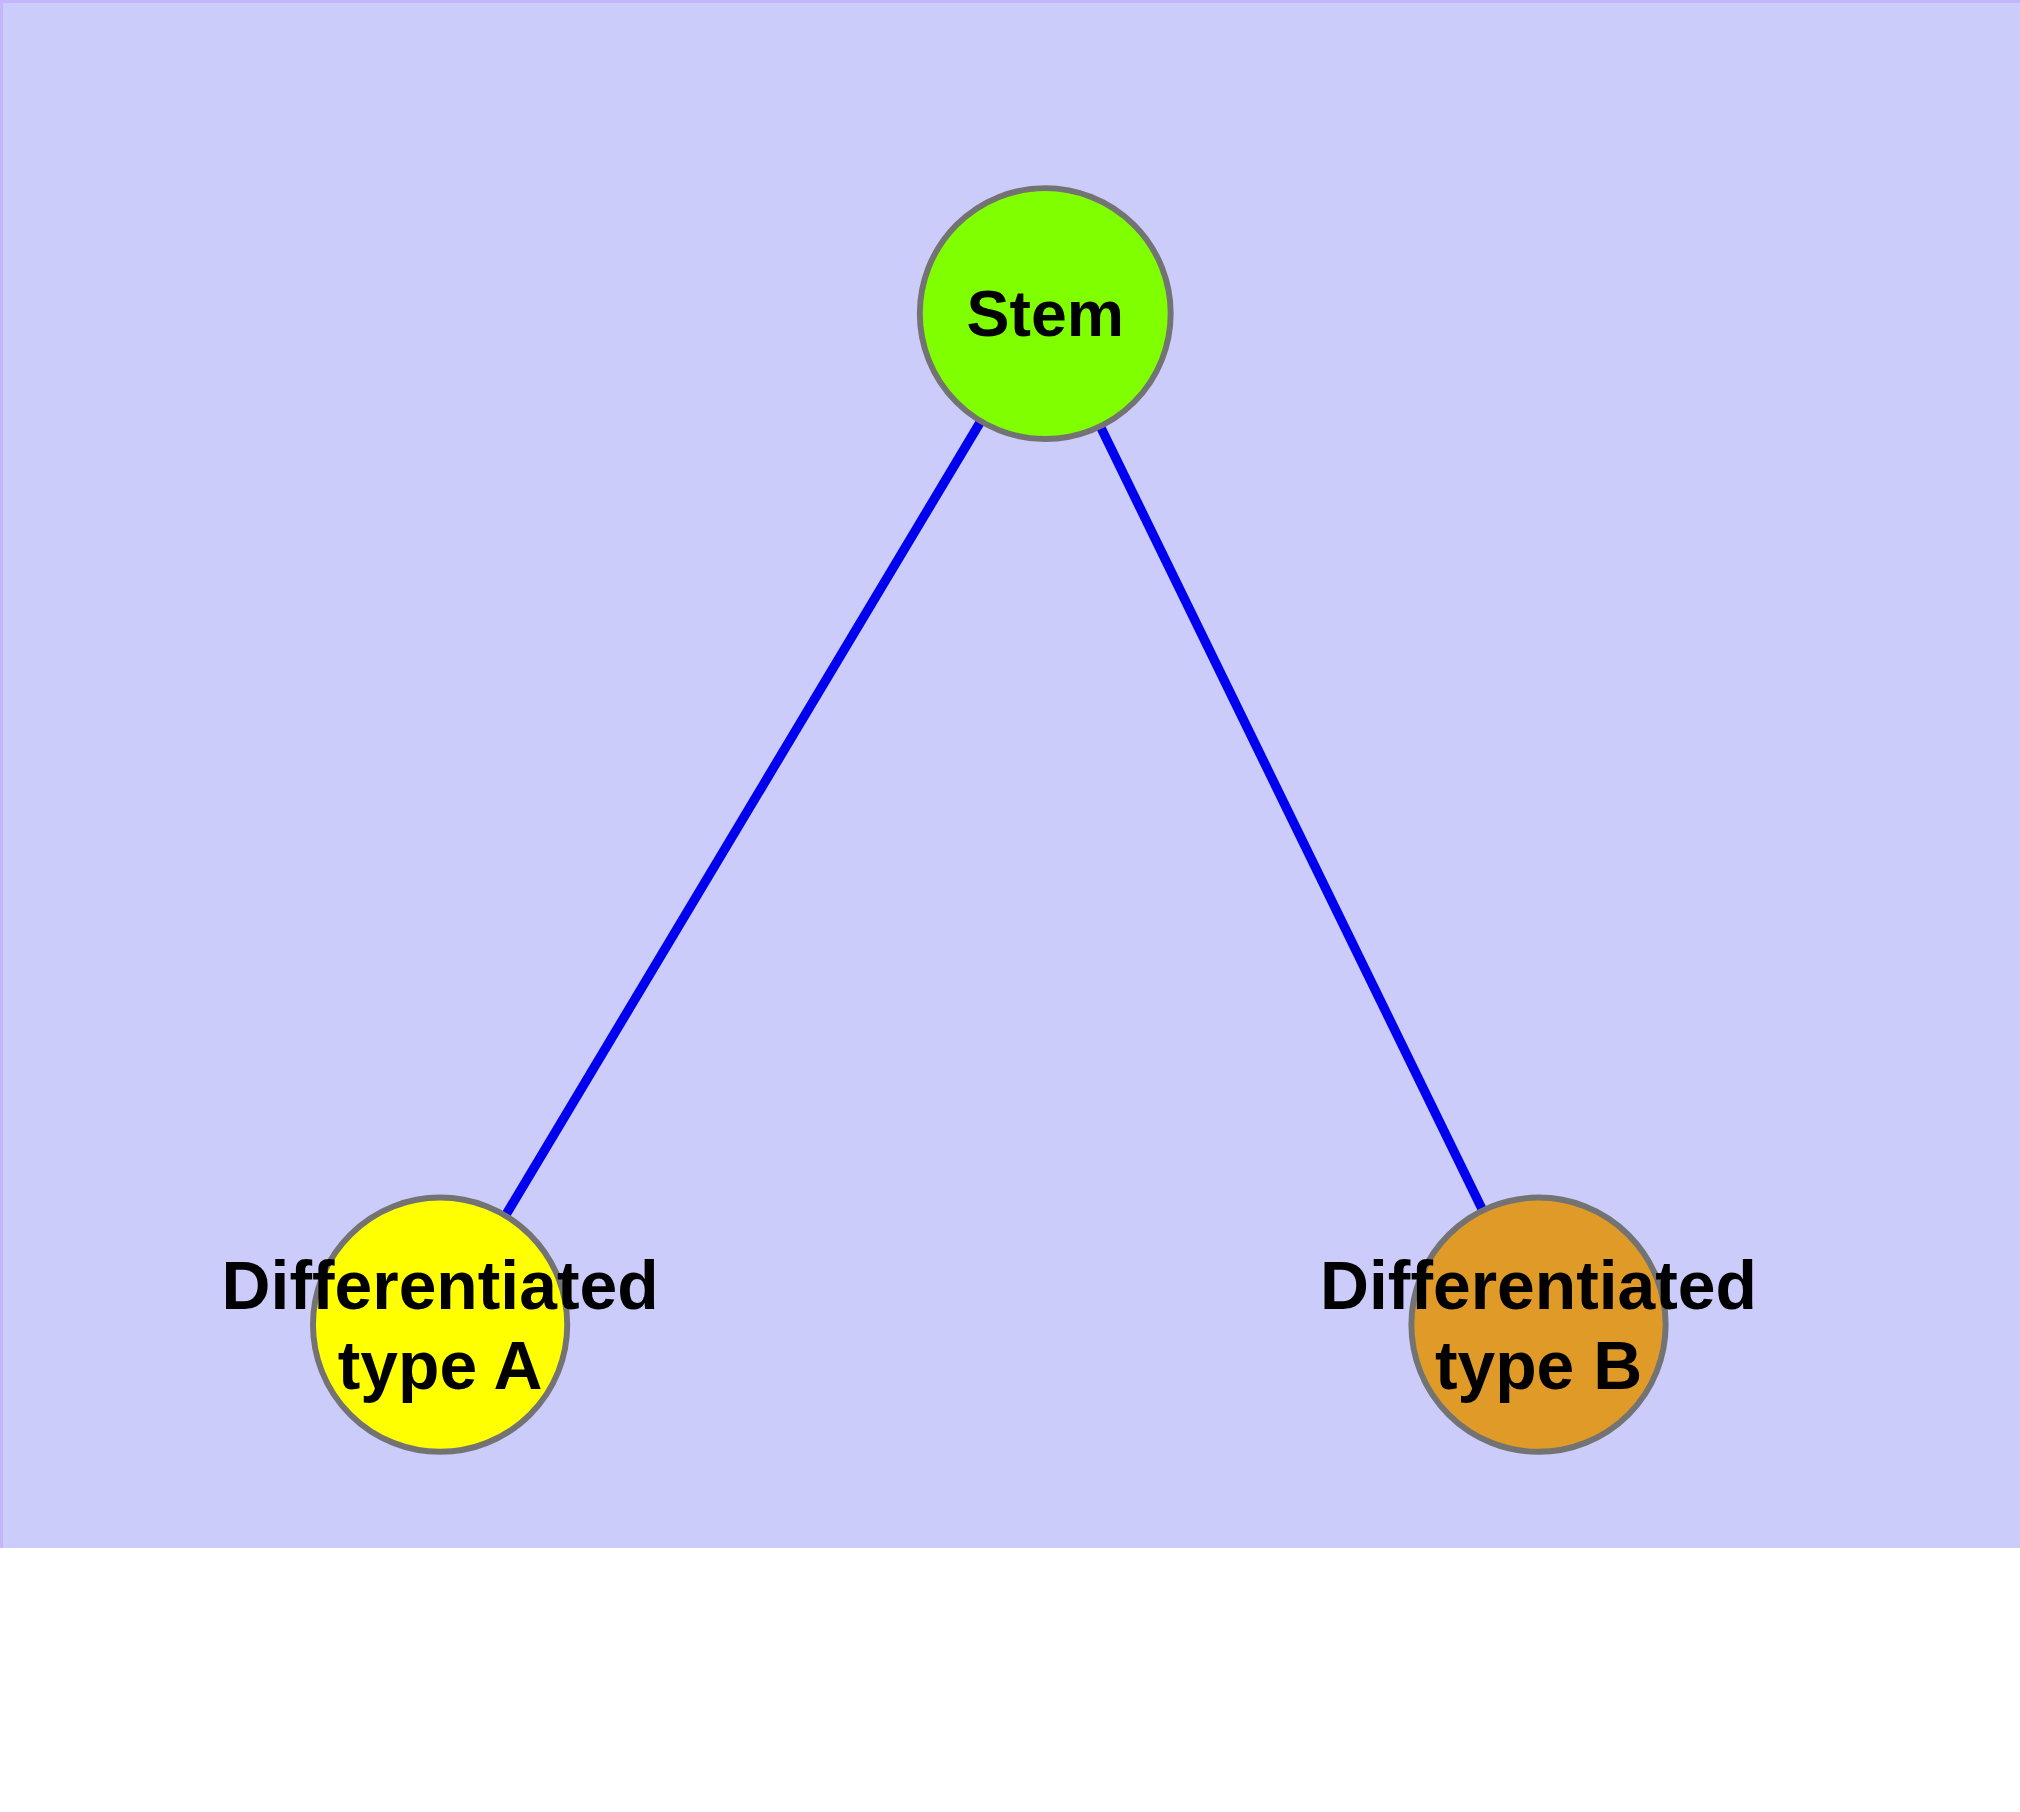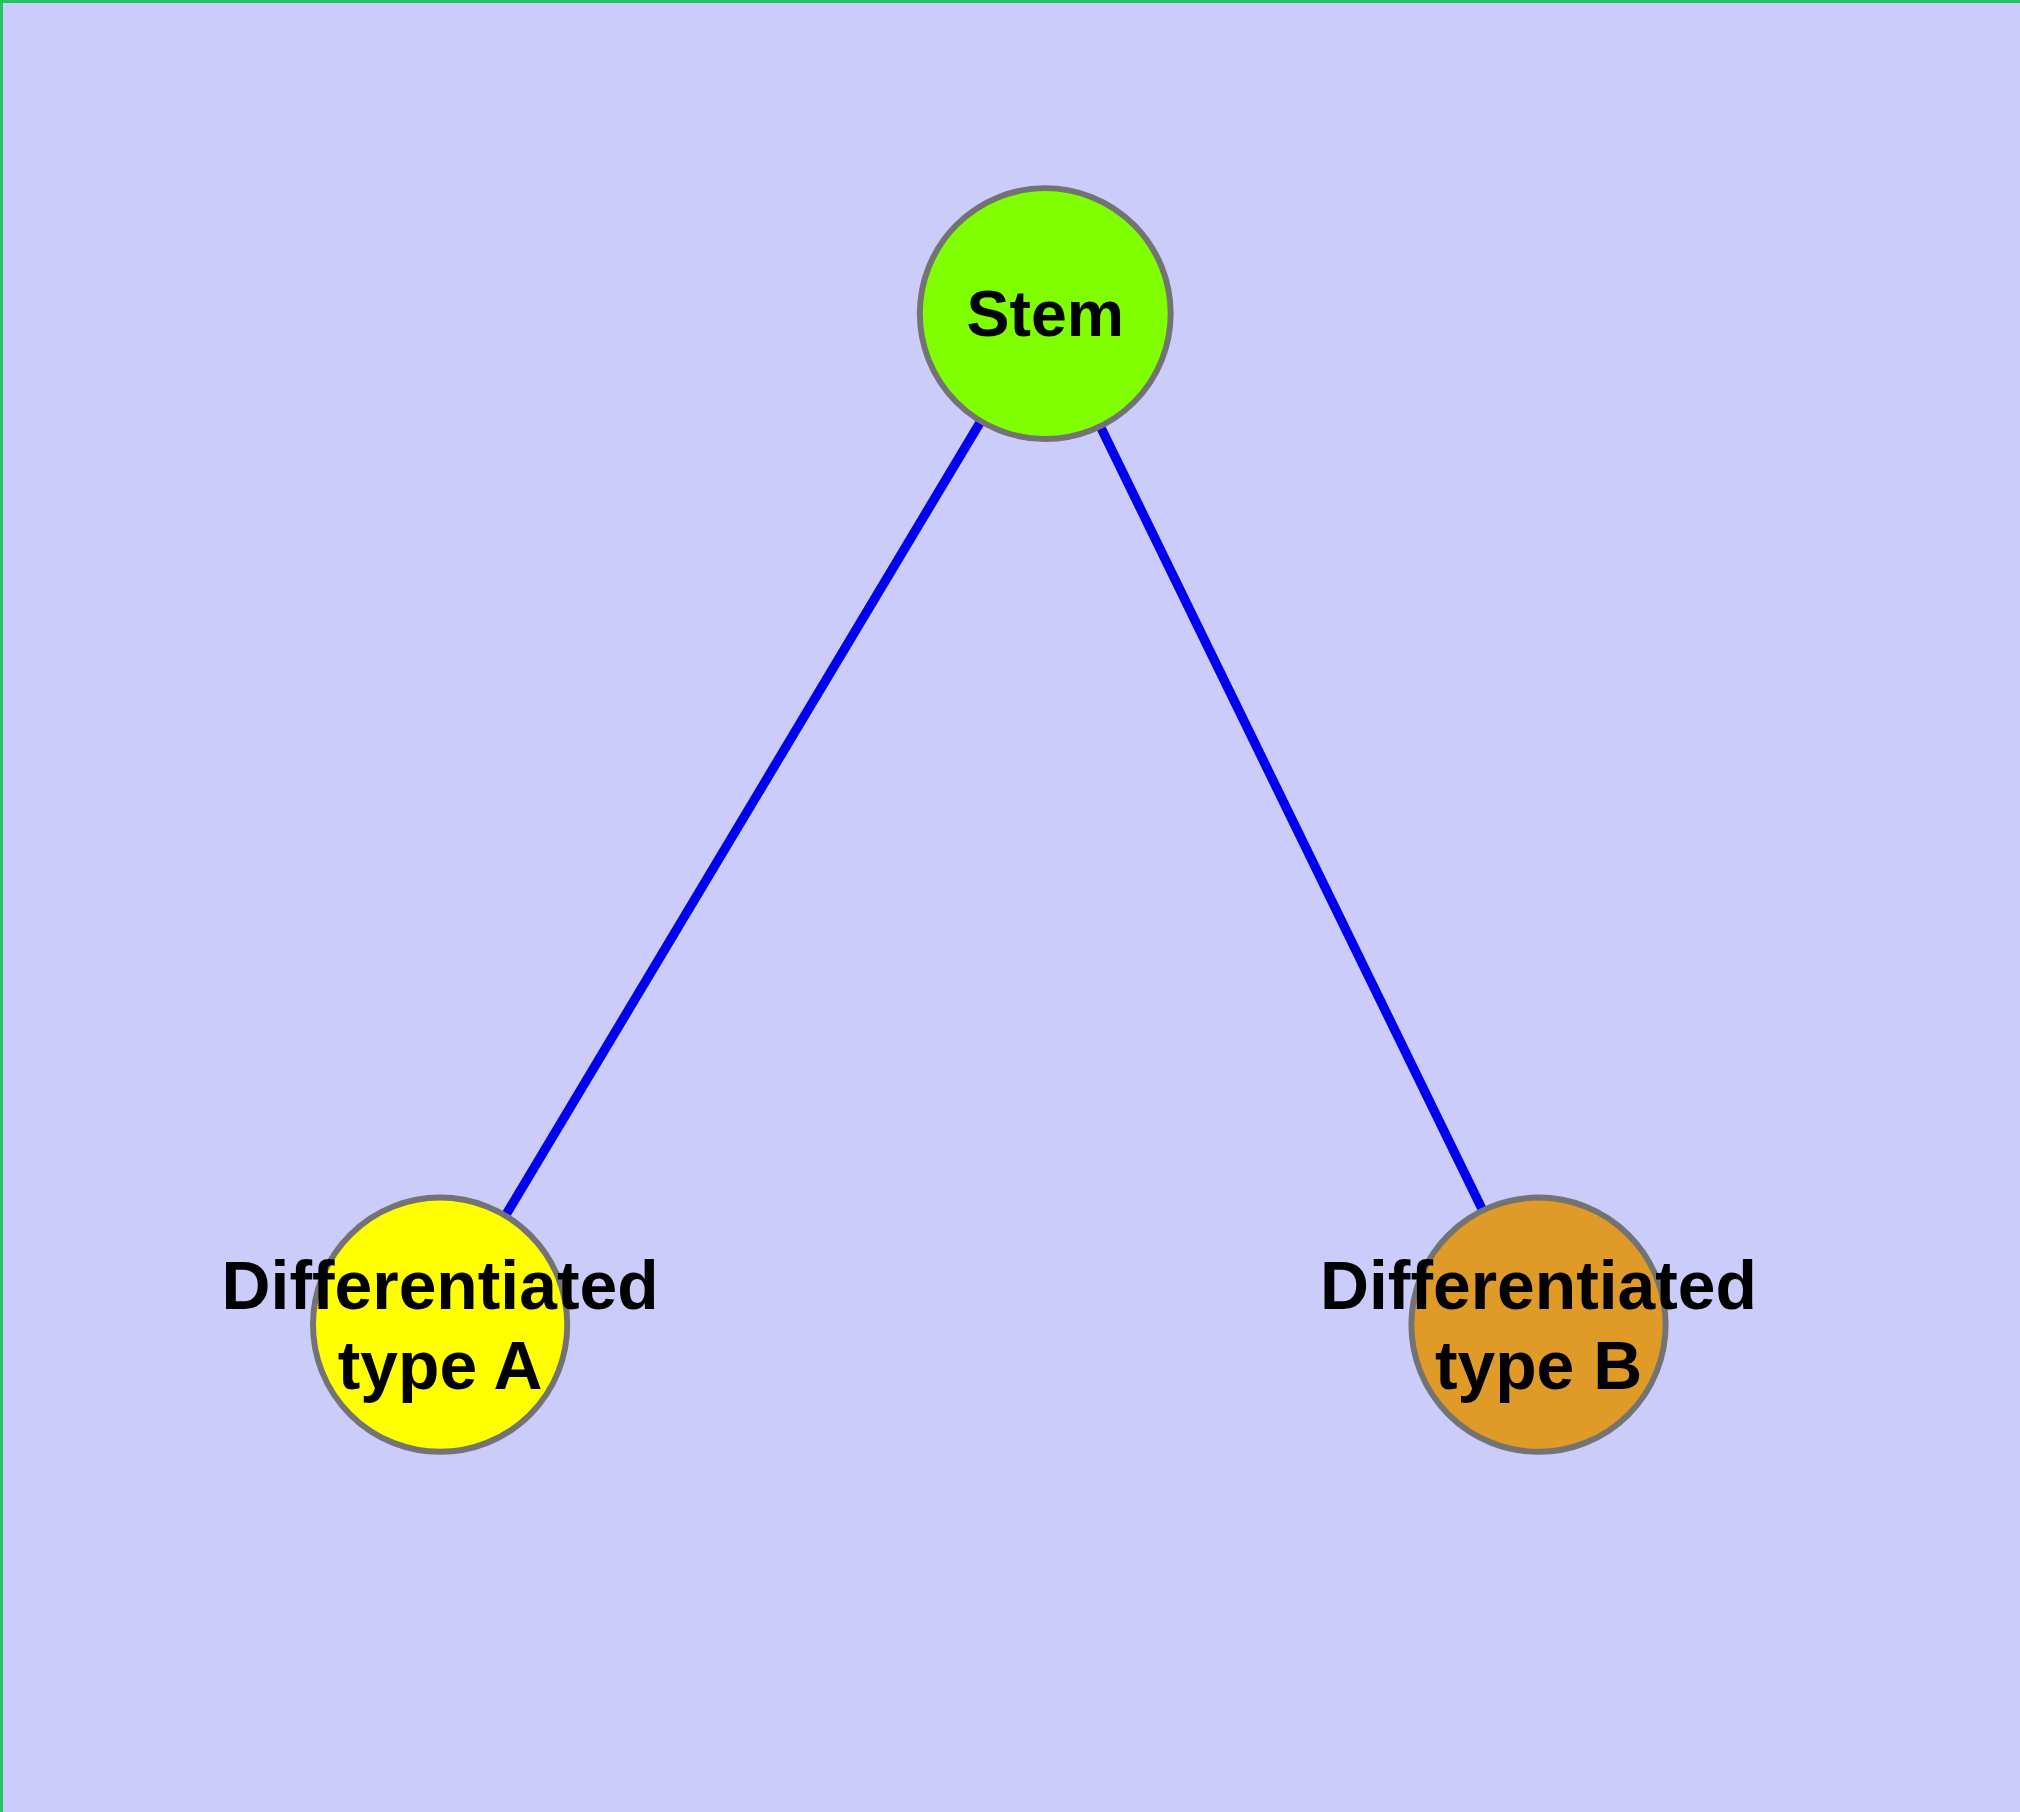--- a/index.html
+++ b/index.html
@@ -4,22 +4,22 @@
 <title>Cell Differentiation Graph</title>
 <style>
   html, body {
     margin: 0;
     padding: 0;
     background: #ffffff;
   }
   #canvas {
     position: relative;
     width: 2021px;
-    height: 1812px;
-    background: #22c55e;
+    height: 1548px;
+    background: #c4b5fd;
     overflow: hidden;
     font-family: "Liberation Sans", "DejaVu Sans", sans-serif;
   }
   #plot-area {
     position: absolute;
     left: 3.4px;
     top: 3.4px;
     width: 2017px;
     height: 1809px;
     background: #ccccfa;

